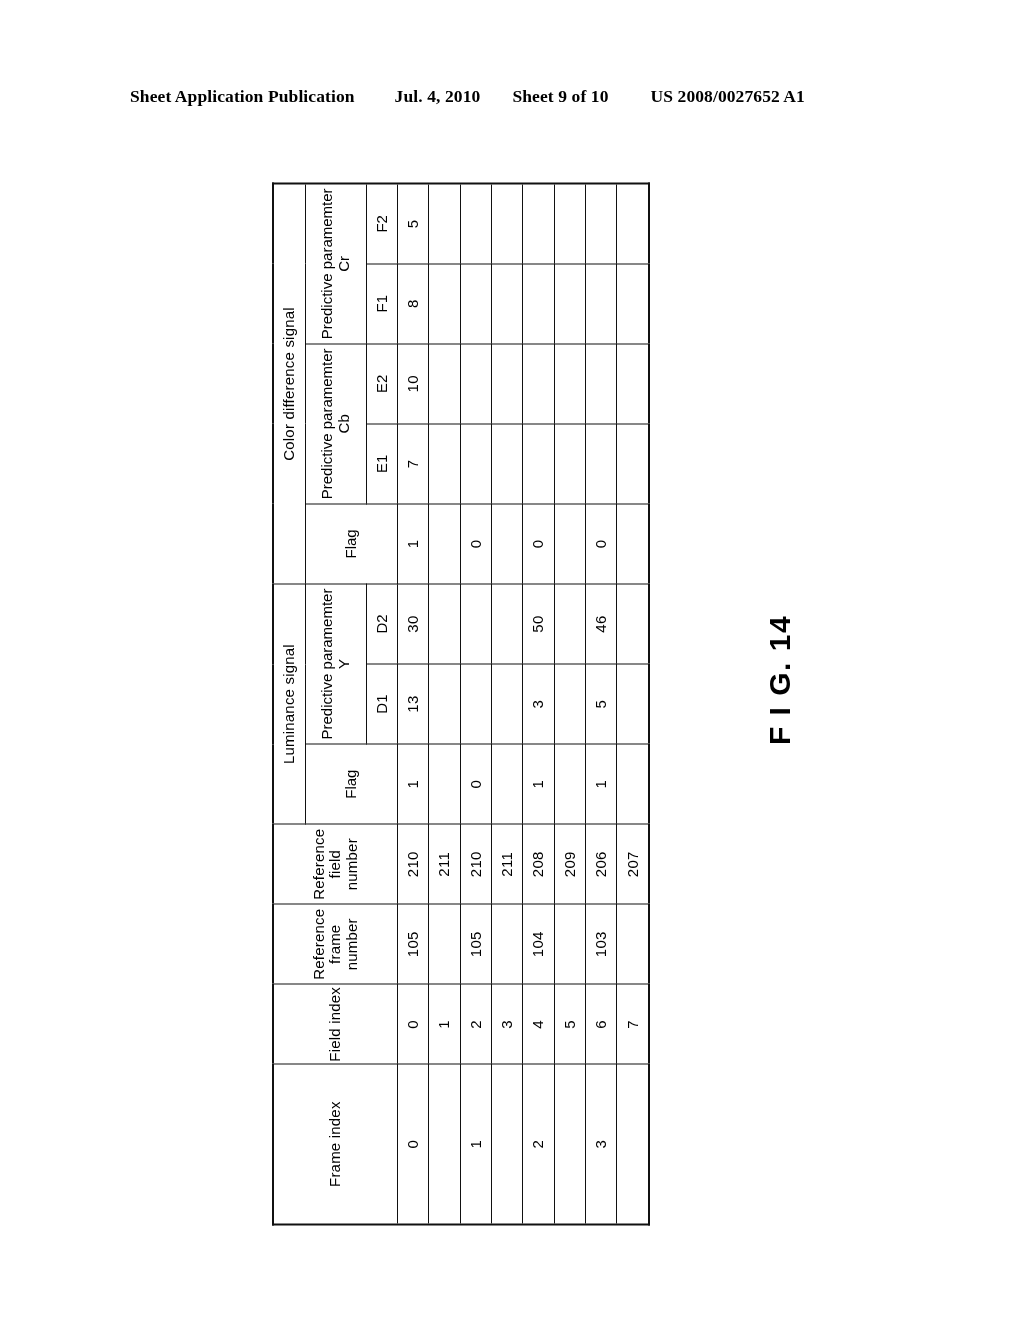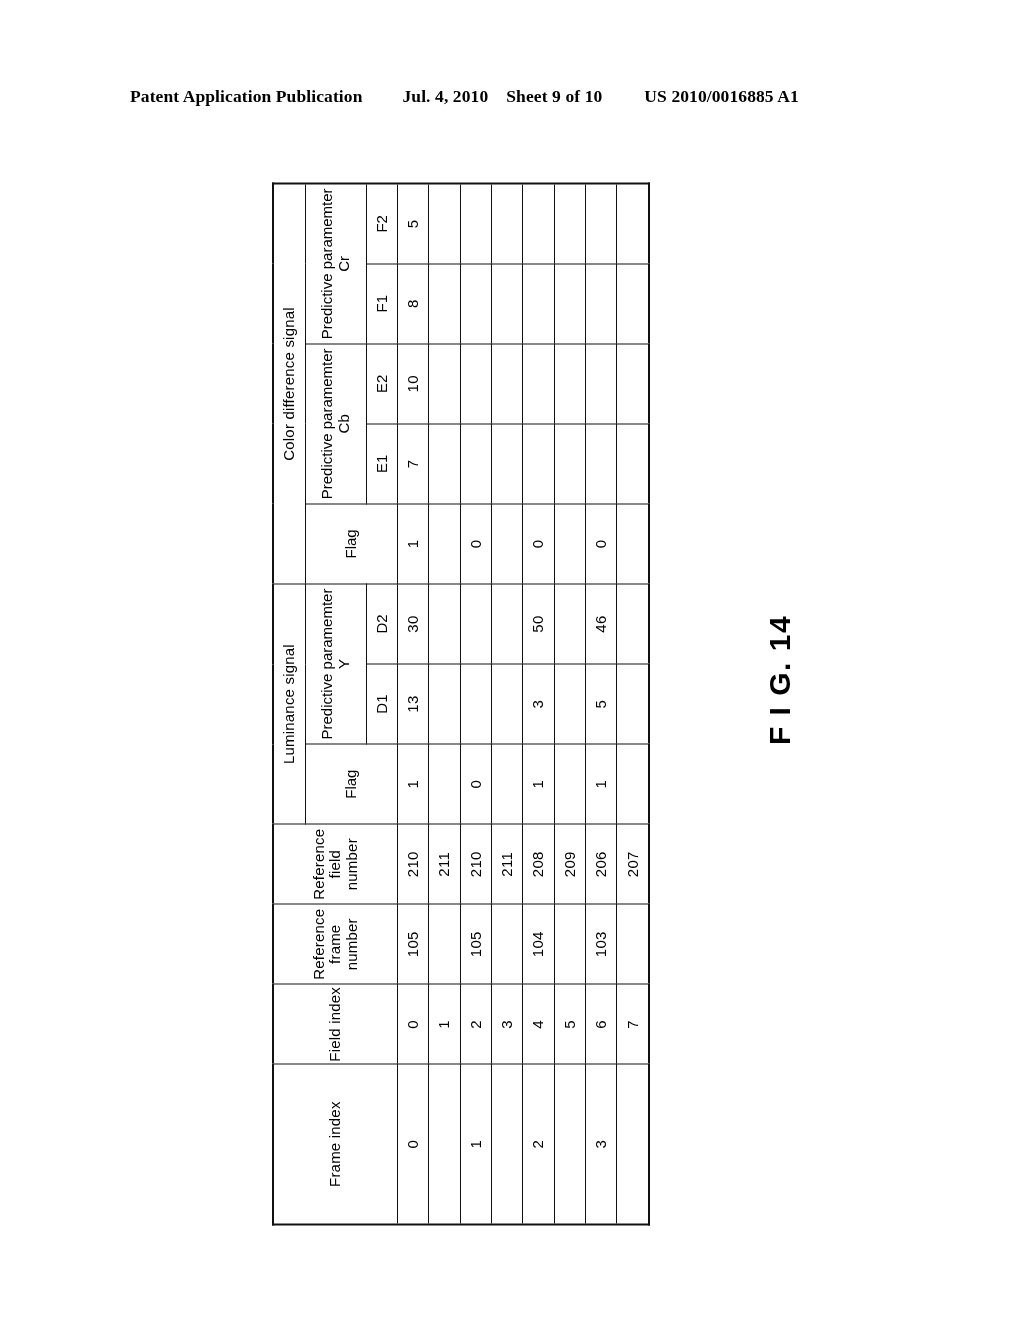--- a/index.html
+++ b/index.html
@@ -25,21 +25,21 @@
     display: flex;
     align-items: baseline;
     font-family: "Liberation Serif", serif;
     font-weight: bold;
     font-size: 17.5px;
     letter-spacing: 0.1px;
     white-space: nowrap;
   }
   #page-header .hdr-pub   { }
   #page-header .hdr-date  { margin-left: 40px; }
-  #page-header .hdr-sheet { margin-left: 18px; }
+  #page-header .hdr-sheet { margin-left: 32px; }
   #page-header .hdr-pat   { margin-left: 42px; }
 
   
   
   #figure-stage {
     position: absolute;
     left: 0;
     top: 0;
     width: 1024px;
     height: 1320px;
@@ -127,24 +127,24 @@
     font-size: 30px;
     font-weight: bold;
     letter-spacing: 1.5px;
     color: #000;
   }
 </style>
 </head>
 <body>
 
 <div id="page-header">
-  <span class="hdr-pub">Patent Application Publication</span>
+  <span class="hdr-pub">Sheet Application Publication</span>
   <span class="hdr-date">Jul. 4, 2010</span>
   <span class="hdr-sheet">Sheet 9 of 10</span>
-  <span class="hdr-pat">US 2010/0016885 A1</span>
+  <span class="hdr-pat">US 2008/0027652 A1</span>
 </div>
 
 <div id="figure-stage">
 
   <div id="rot-wrap">
     <div id="rot-inner">
 
       <table class="fig-table">
         <colgroup>
           <col style="width:92px">

